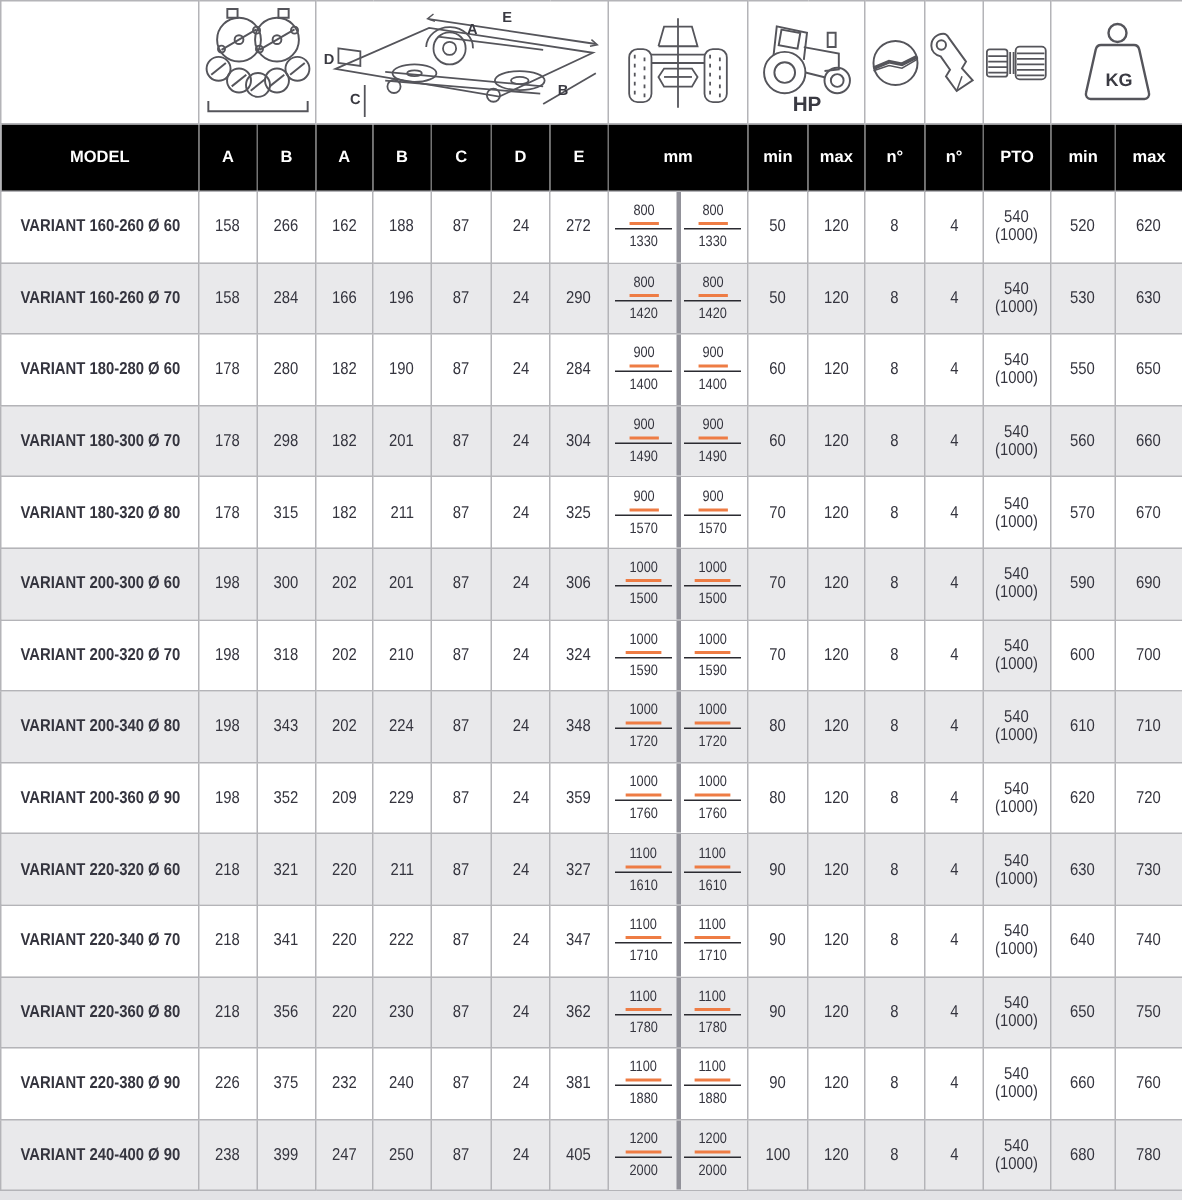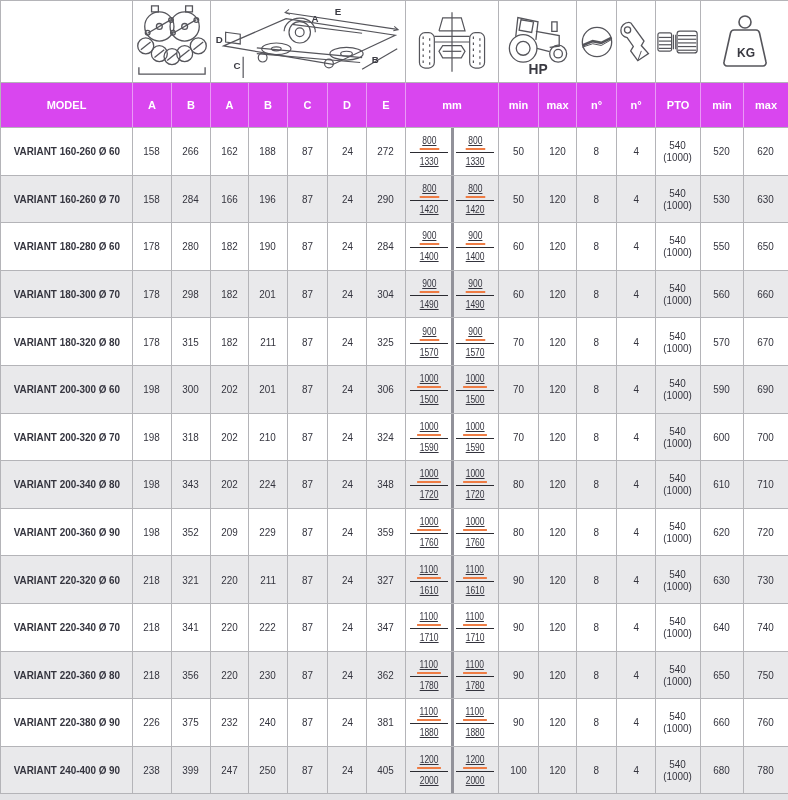--- a/index.html
+++ b/index.html
@@ -10,21 +10,21 @@
   table.spec td, table.spec th { padding:0; }
 
   
   tr.icons-row td {
     background:#fff; border:1px solid #b4b4b8; height:81px;
     text-align:center; vertical-align:middle;
   }
 
   
   th.oh {
-    background:#d946ef; color:#fff; font-size:11px; font-weight:bold;
+    background:#000000; color:#fff; font-size:11px; font-weight:bold;
     height:44px; text-align:center; vertical-align:middle;
     border-top:1px solid #b4b4b8; border-bottom:1px solid #b4b4b8;
     border-right:1px solid rgba(255,255,255,.45);
   }
   th.oh:first-child { border-left:1px solid #b4b4b8; }
   th.oh:last-child  { border-right:1px solid #b4b4b8; }
 
   
   tbody.rows td {
     border:1px solid #b4b4b8; text-align:center; vertical-align:middle;
@@ -33,21 +33,21 @@
   tbody.rows tr.alt td { background:#e9e9eb; }
   tbody.rows td.hl { background:#e9e9eb; }
   td.model-cell { font-weight:bold; font-size:10.5px;margin-top:18px; }
 
   .t  { display:inline-block; transform:scaleX(.86); white-space:nowrap; }
   .pto-cell .t { line-height:12px; }
 
   
   td.mm-cell { position:relative; }
   .mmwrap { position:relative; display:flex; height:100%; align-items:stretch; }
-  .mmhalf { flex:1; display:flex; flex-direction:column; align-items:center; justify-content:center;text-decoration:underline; }
+  .mmhalf { flex:1; display:flex; flex-direction:column; align-items:center; justify-content:center; }
   .mmtop  { display:inline-block; font-size:10px; transform:scaleX(.85);
             border-bottom:2px solid #ee7c44; padding:0 3px 2px; line-height:11px; }
   .bline  { width:38px; height:1px; background:#2b2b31; margin-top:2px; }
   .mmbot  { display:inline-block; font-size:10px; transform:scaleX(.85);
             margin-top:3px; line-height:11px; }
   .vdiv   { position:absolute; left:50%; top:0; bottom:0; width:3px; margin-left:-1.5px; background:#92929a; }
 
   .hp-label, .kg-label { font-weight:bold; fill:#3a3a42; }
   .dim-label { font-weight:bold; fill:#3a3a42; }
 

